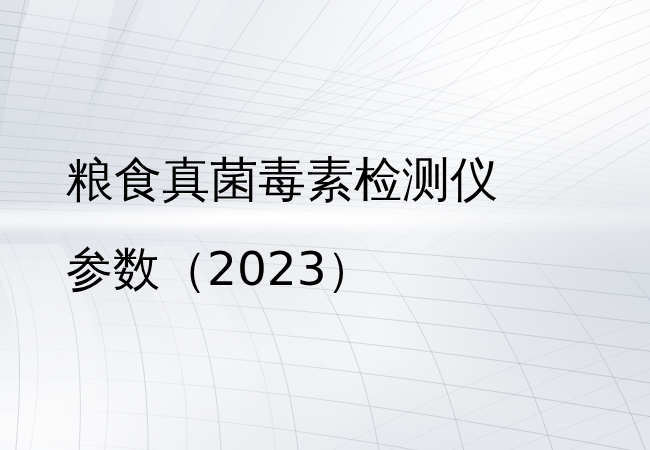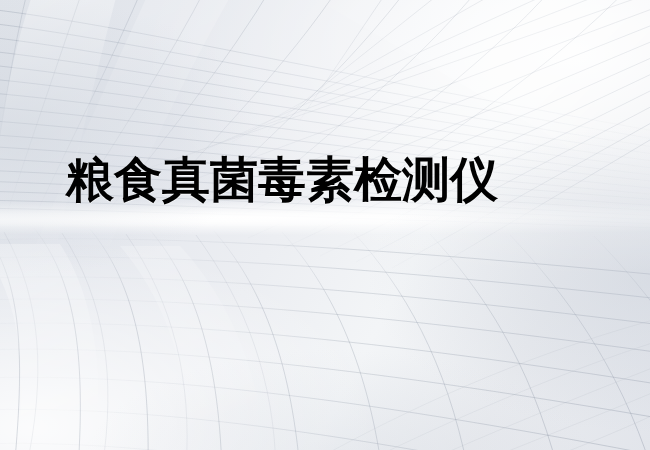--- a/index.html
+++ b/index.html
@@ -63,21 +63,21 @@
 
   
   #headline {
     position: absolute;
     left: 66px;
     top: 134px;
     width: 560px;
   }
   .headline-line {
     color: #000000;
-    font-weight: 700;
+    font-weight: 400;
     font-size: 48px;
     line-height: 90px;
     letter-spacing: 0px;
     white-space: nowrap;
     text-shadow: 0 1px 0 rgba(255,255,255,0.55);
   }
   .headline-line.second {
     font-size: 47px;
   }
 </style>
@@ -230,15 +230,16 @@
     <path d="M300,-10 L 660,-10 L 660,200 Z" fill="url(#sheen2)" opacity="0.45"></path>
   </svg>
 
   <div class="bg-layer bg-swoosh"></div>
   <div class="bg-layer bg-swoosh2"></div>
 
   <div class="bg-layer bg-shade"></div>
 
   <div id="headline">
     <div class="headline-line first">粮食真菌毒素检测仪</div>
+    <div class="headline-line second">参数（2023）</div>
   </div>
 
 </div>
 
 </body></html>

